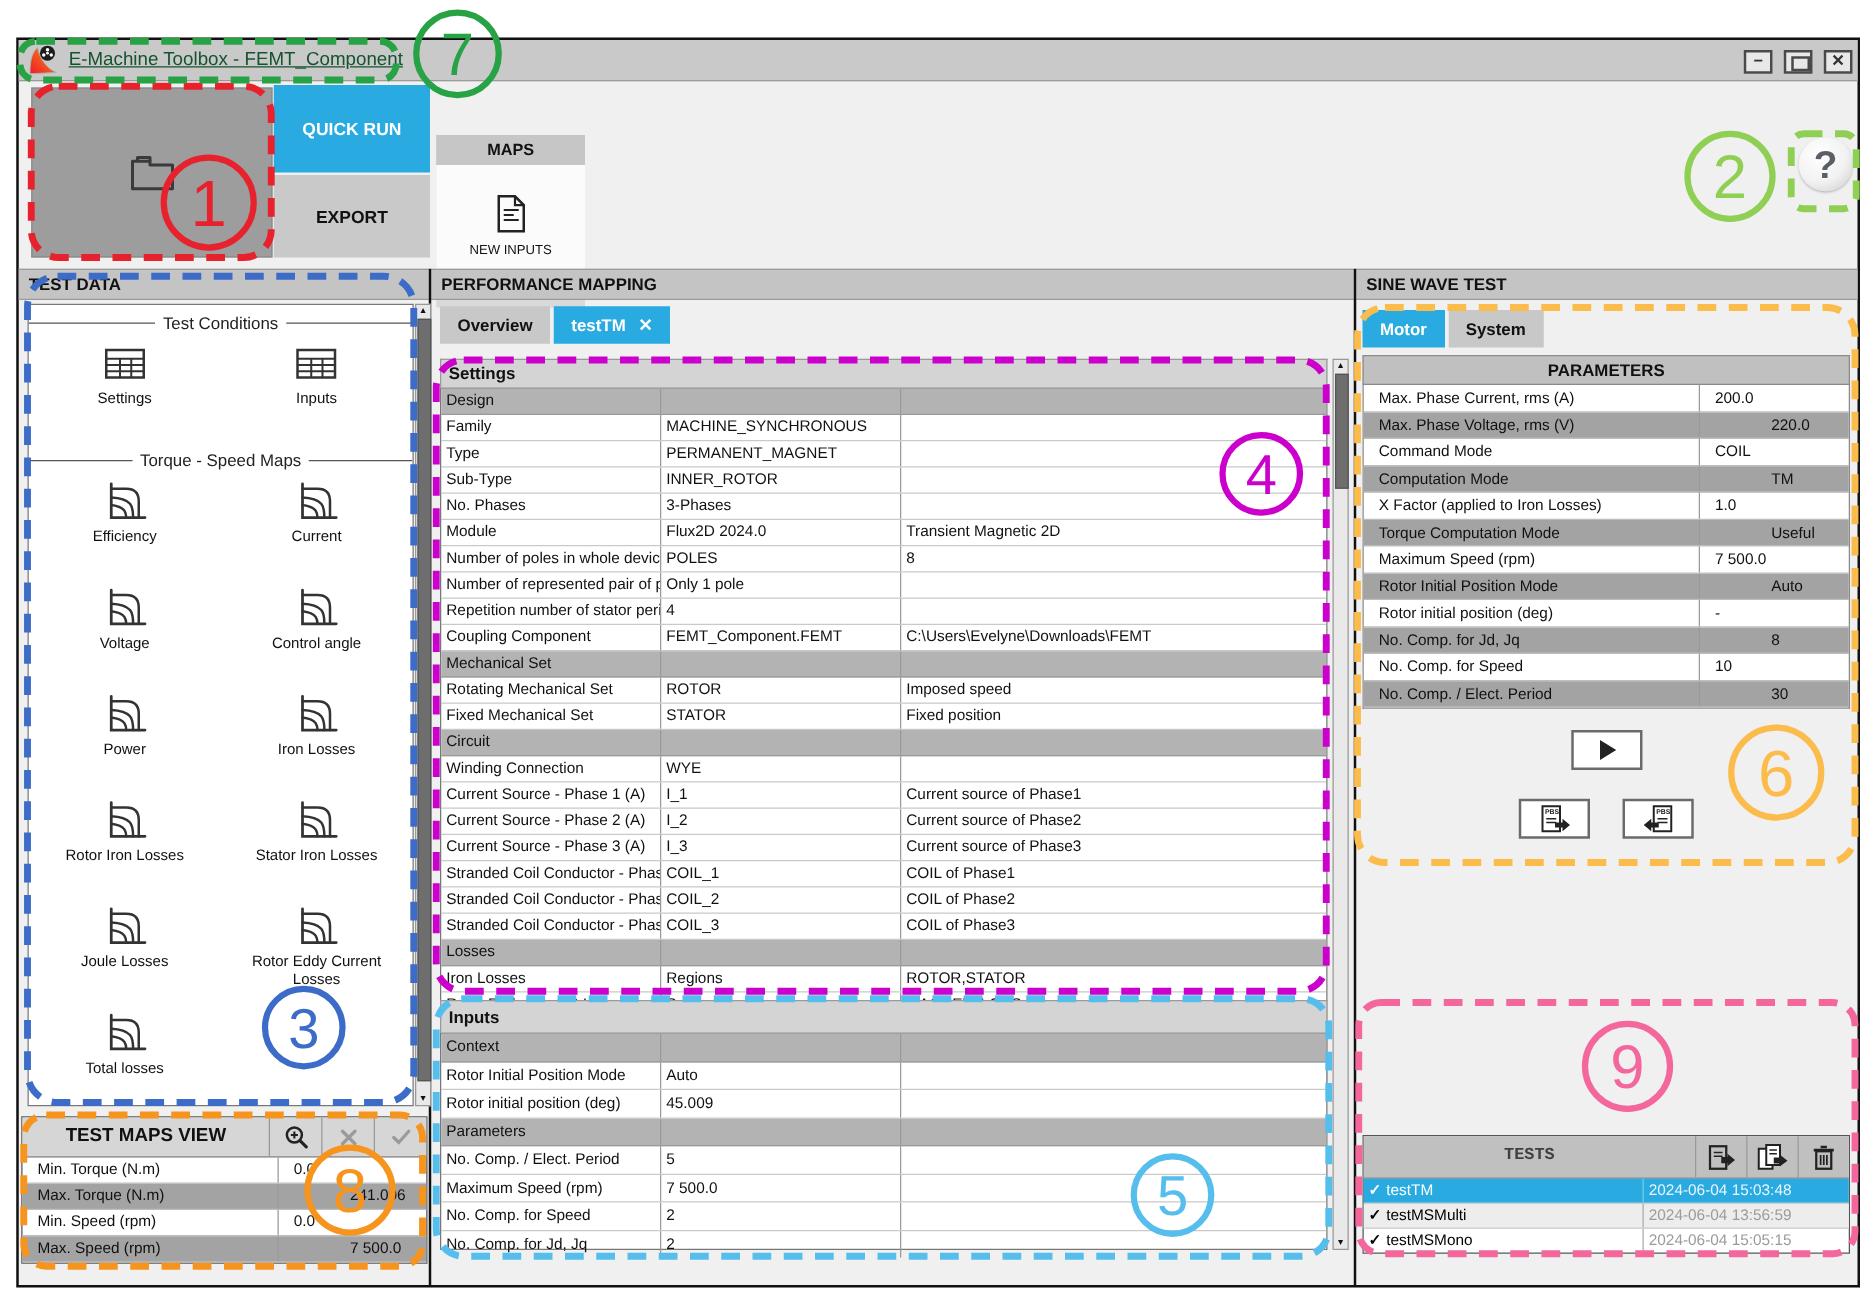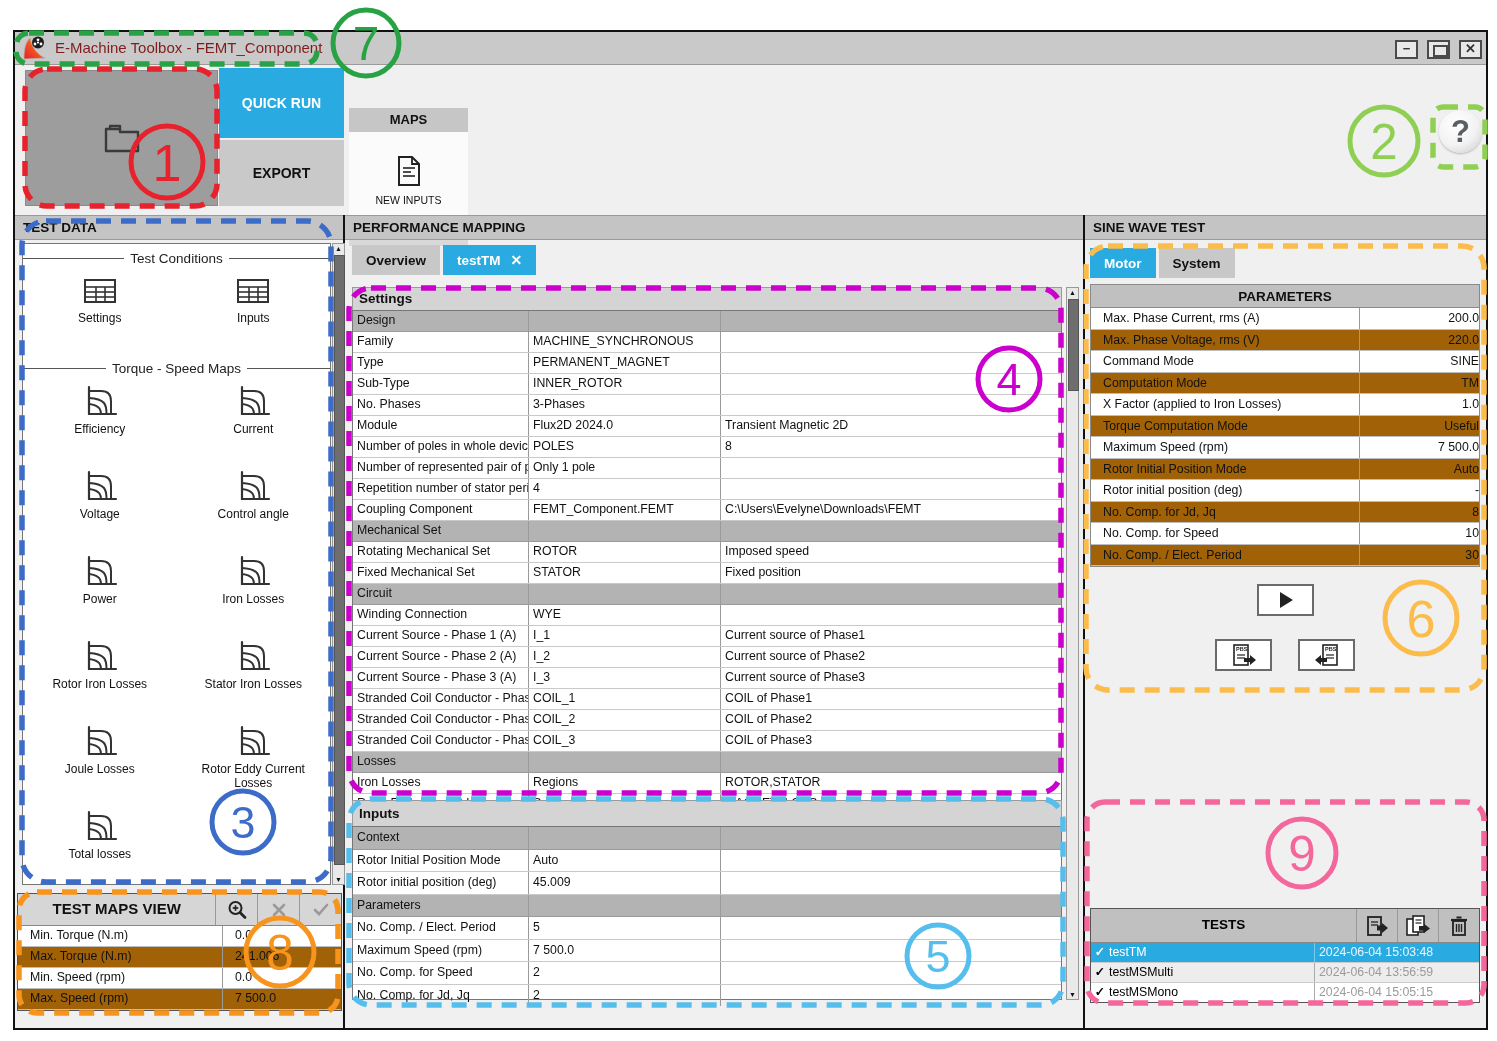--- a/index.html
+++ b/index.html
@@ -3,21 +3,21 @@
 <meta charset="utf-8">
 <style>
   html,body{margin:0;padding:0;background:#ffffff;font-family:"Liberation Sans",sans-serif;}
   .stage{position:relative;width:1497px;height:1041px;background:#ffffff;overflow:hidden;}
   .window{position:absolute;left:13px;top:30px;width:1475px;height:1000px;background:#f0f0f0;border:2px solid #111;box-sizing:border-box;}
   .abs{position:absolute;box-sizing:border-box;}
 
   
   .titlebar{left:0;top:0;width:1471px;height:33px;background:#c9c9c9;border-bottom:1px solid #9a9a9a;}
   .appicon{left:6px;top:3px;width:26px;height:26px;}
-  .apptitle{left:40px;top:7px;font-size:15px;color:#7f1d1d;white-space:nowrap;}
+  .apptitle{left:40px;top:7px;font-size:15px;color:#14532d;white-space:nowrap;text-decoration:underline;}
   .winbtn{top:8px;width:23px;height:19px;border:2px solid #4a4a4a;background:#e8e8e8;color:#333;
           font-size:13px;line-height:14px;text-align:center;font-weight:bold;cursor:default;}
   .winbtn .maxsq{position:absolute;left:4px;top:3px;width:11px;height:8px;border:2px solid #4a4a4a;}
   .btn-min{left:1380px;} .btn-max{left:1412px;} .btn-close{left:1444px;}
 
   
   .folder-btn{left:10px;top:38px;width:193px;height:136px;background:#9d9d9d;border:1px solid #8a8a8a;display:flex;align-items:center;justify-content:center;}
   .bigbtn{left:204px;width:125px;text-align:center;font-weight:bold;font-size:14px;display:flex;align-items:center;justify-content:center;}
   .quickrun{top:36px;height:70px;background:#29ABE2;color:#fff;}
   .exportbtn{top:108px;height:66px;background:#c9c9c9;color:#111;}
@@ -77,47 +77,47 @@
   .inputs-table{left:337px;top:794px;width:710px;height:174px;}
   .inputs-table .row3{height:21.5px;}
   .inputs-table .row3 .c{line-height:21px;}
   .c-scroll{left:1051px;top:255px;width:13px;height:713px;}
 
   
   .rtabs{left:1075px;top:216px;height:30px;}
   .params-bar{left:1075px;top:252px;width:390px;height:24px;background:#c0c0c0;border:1px solid #8a8a8a;
       font-weight:bold;font-size:13.5px;text-align:center;line-height:23px;color:#111;}
   .params-table{left:1075px;top:276px;width:390px;background:#fff;border:1px solid #8a8a8a;border-top:none;}
-  .params-table .r2{height:20.5px;} .params-table .k{width:256px;line-height:20px;} .params-table .v{flex:1;line-height:20px;text-align:right;}
+  .params-table .r2{height:20.5px;} .params-table .k{width:256px;line-height:20px;} .params-table .v{flex:1;line-height:20px;}
   .iconbtn{border:2px solid #6a6a6a;background:#fff;display:flex;align-items:center;justify-content:center;}
   .play-btn{left:1242px;top:552px;width:57px;height:32px;}
   .pbs1{left:1200px;top:607px;width:57px;height:32px;}
   .pbs2{left:1283px;top:607px;width:57px;height:32px;}
 
   
   .tests{left:1075px;top:876px;width:390px;background:#fff;border:1px solid #555;}
   .tests-hdr{display:flex;height:33px;background:#c0c0c0;border-bottom:1px solid #888;}
-  .tests-title{flex:1;font-weight:bold;font-size:13.5px;line-height:32px;text-align:center;color:#000000;}
+  .tests-title{flex:1;font-weight:bold;font-size:13.5px;line-height:32px;text-align:center;color:#404040;font-family:Liberation Mono, monospace;}
   .tests-hdr .hbtn{width:40px;border-left:1px solid #999;display:flex;align-items:center;justify-content:center;}
   .trow{display:flex;height:19px;border-bottom:1px solid #ccc;font-size:12.3px;}
   .trow:last-child{border-bottom:none;}
   .trow .chk{width:18px;text-align:center;line-height:18px;font-weight:bold;}
   .trow .nm{width:205px;line-height:18px;overflow:hidden;}
   .trow .dt{flex:1;border-left:1px solid #aaa;padding-left:4px;line-height:18px;color:#9b9b9b;}
   .trow.sel{background:#29ABE2;color:#fff;}
   .trow.sel .dt{color:#eaf6fd;border-left-color:#79c9ec;}
   .trow.alt{background:#ededed;}
 
   
   .tmv{left:2px;top:861px;width:325px;background:#fff;border:1px solid #555;}
   .tmv-hdr{display:flex;height:31px;background:#d6d6d6;border-bottom:1px solid #888;}
   .tmv-title{width:198px;font-weight:bold;font-size:15px;line-height:30px;text-align:center;color:#111;}
   .tmv-hdr .hbtn{width:41px;border-left:1px solid #999;display:flex;align-items:center;justify-content:center;}
   .tmv .r2{height:20px;} .tmv .k{width:192px;line-height:19px;} .tmv .v{flex:1;line-height:19px;}
-  .altrow{background:#a16207;}
+  .altrow{background:#a3a3a3;gap:45px;}
 
   
   #ann{position:absolute;left:0;top:0;pointer-events:none;}
 
   svg.icon{display:block;}
 </style>
 </head>
 <body>
 
 <div class="stage">
@@ -554,21 +554,21 @@
         <div class="r2">
           <div class="k">Max. Phase Current, rms (A)</div>
           <div class="v">200.0</div>
         </div>
         <div class="r2 altrow">
           <div class="k">Max. Phase Voltage, rms (V)</div>
           <div class="v">220.0</div>
         </div>
         <div class="r2">
           <div class="k">Command Mode</div>
-          <div class="v">SINE</div>
+          <div class="v">COIL</div>
         </div>
         <div class="r2 altrow">
           <div class="k">Computation Mode</div>
           <div class="v">TM</div>
         </div>
         <div class="r2">
           <div class="k">X Factor (applied to Iron Losses)</div>
           <div class="v">1.0</div>
         </div>
         <div class="r2 altrow">

